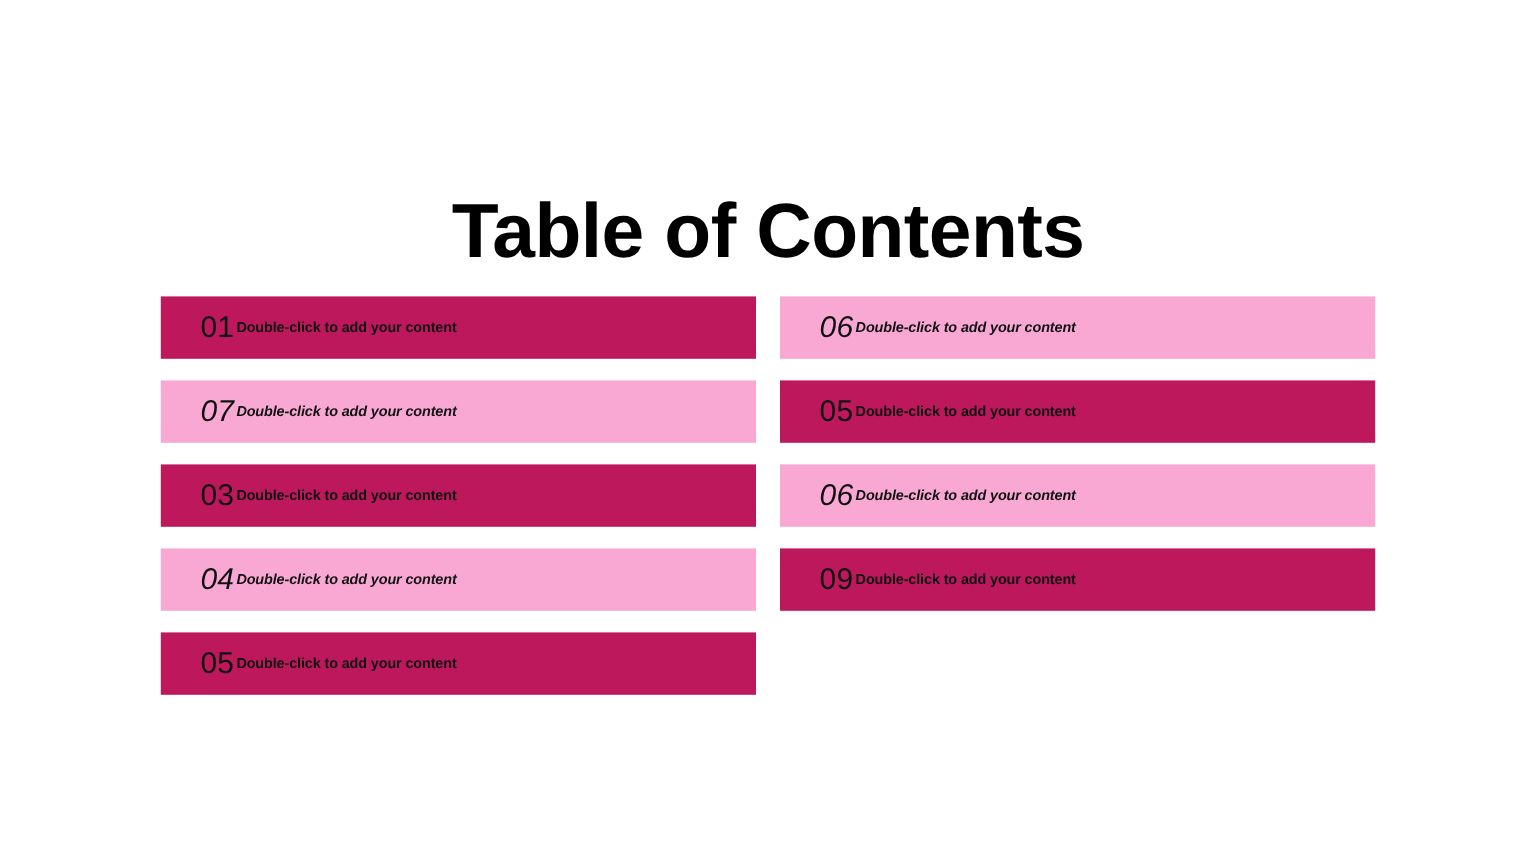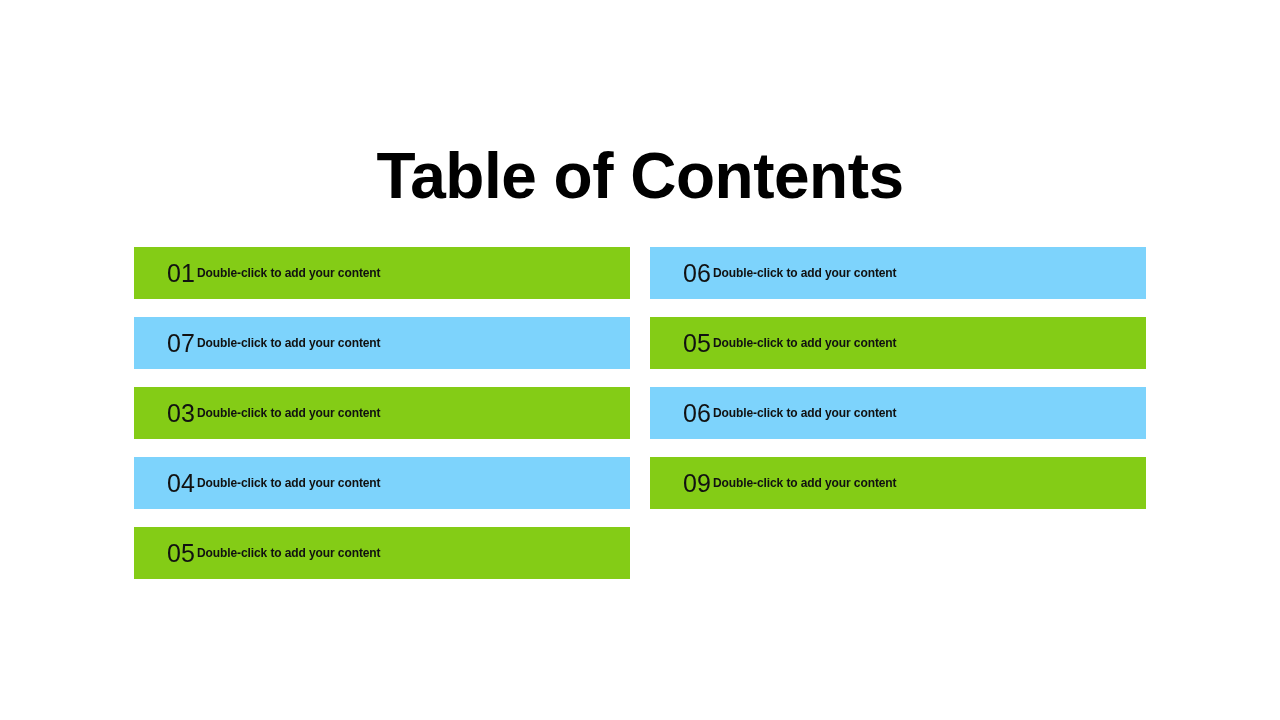--- a/index.html
+++ b/index.html
@@ -17,21 +17,21 @@
   .slide {
     position: relative;
     width: 1280px;
     height: 720px;
     background: #ffffff;
     box-sizing: border-box;
   }
 
   .slide-title {
     position: absolute;
-    top: 139px;
+    top: 155px;
     left: 0;
     width: 1280px;
     text-align: center;
     font-size: 64px;
     font-weight: bold;
     color: #000000;
     letter-spacing: -0.5px;
     line-height: 74px;
     white-space: nowrap;
   }
@@ -57,25 +57,26 @@
     position: relative;
     width: 496px;
     height: 52px;
     display: flex;
     flex-direction: row;
     align-items: center;
     box-sizing: border-box;
   }
 
   .toc-row.shade-dark {
-    background: #84cc16;
+    background: #be185d;
   }
 
   .toc-row.shade-light {
-    background: #7dd3fc;
+    background: #f9a8d4;
+    font-style: italic;
   }
 
   .toc-number {
     width: 62px;
     padding-left: 33px;
     box-sizing: border-box;
     font-size: 25px;
     font-weight: normal;
     color: #111111;
     line-height: 1;

